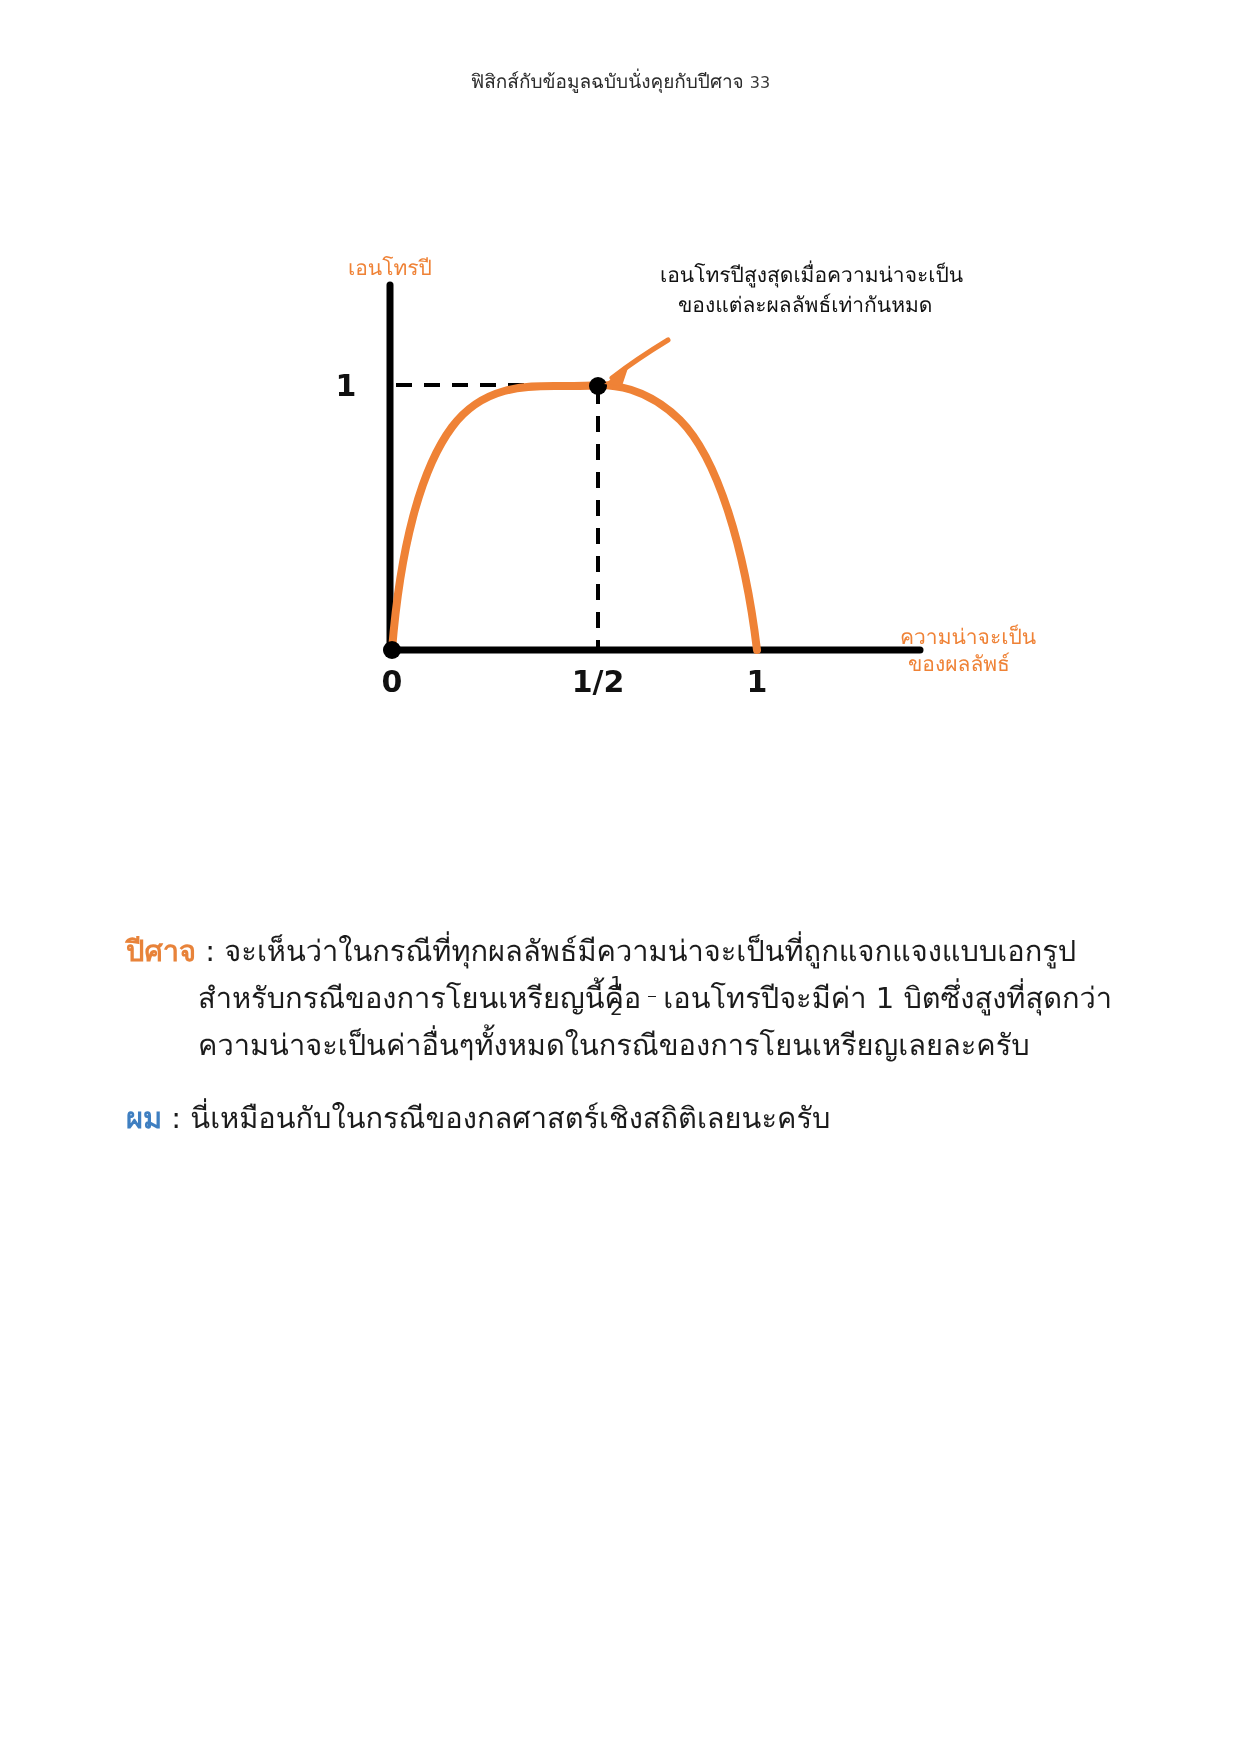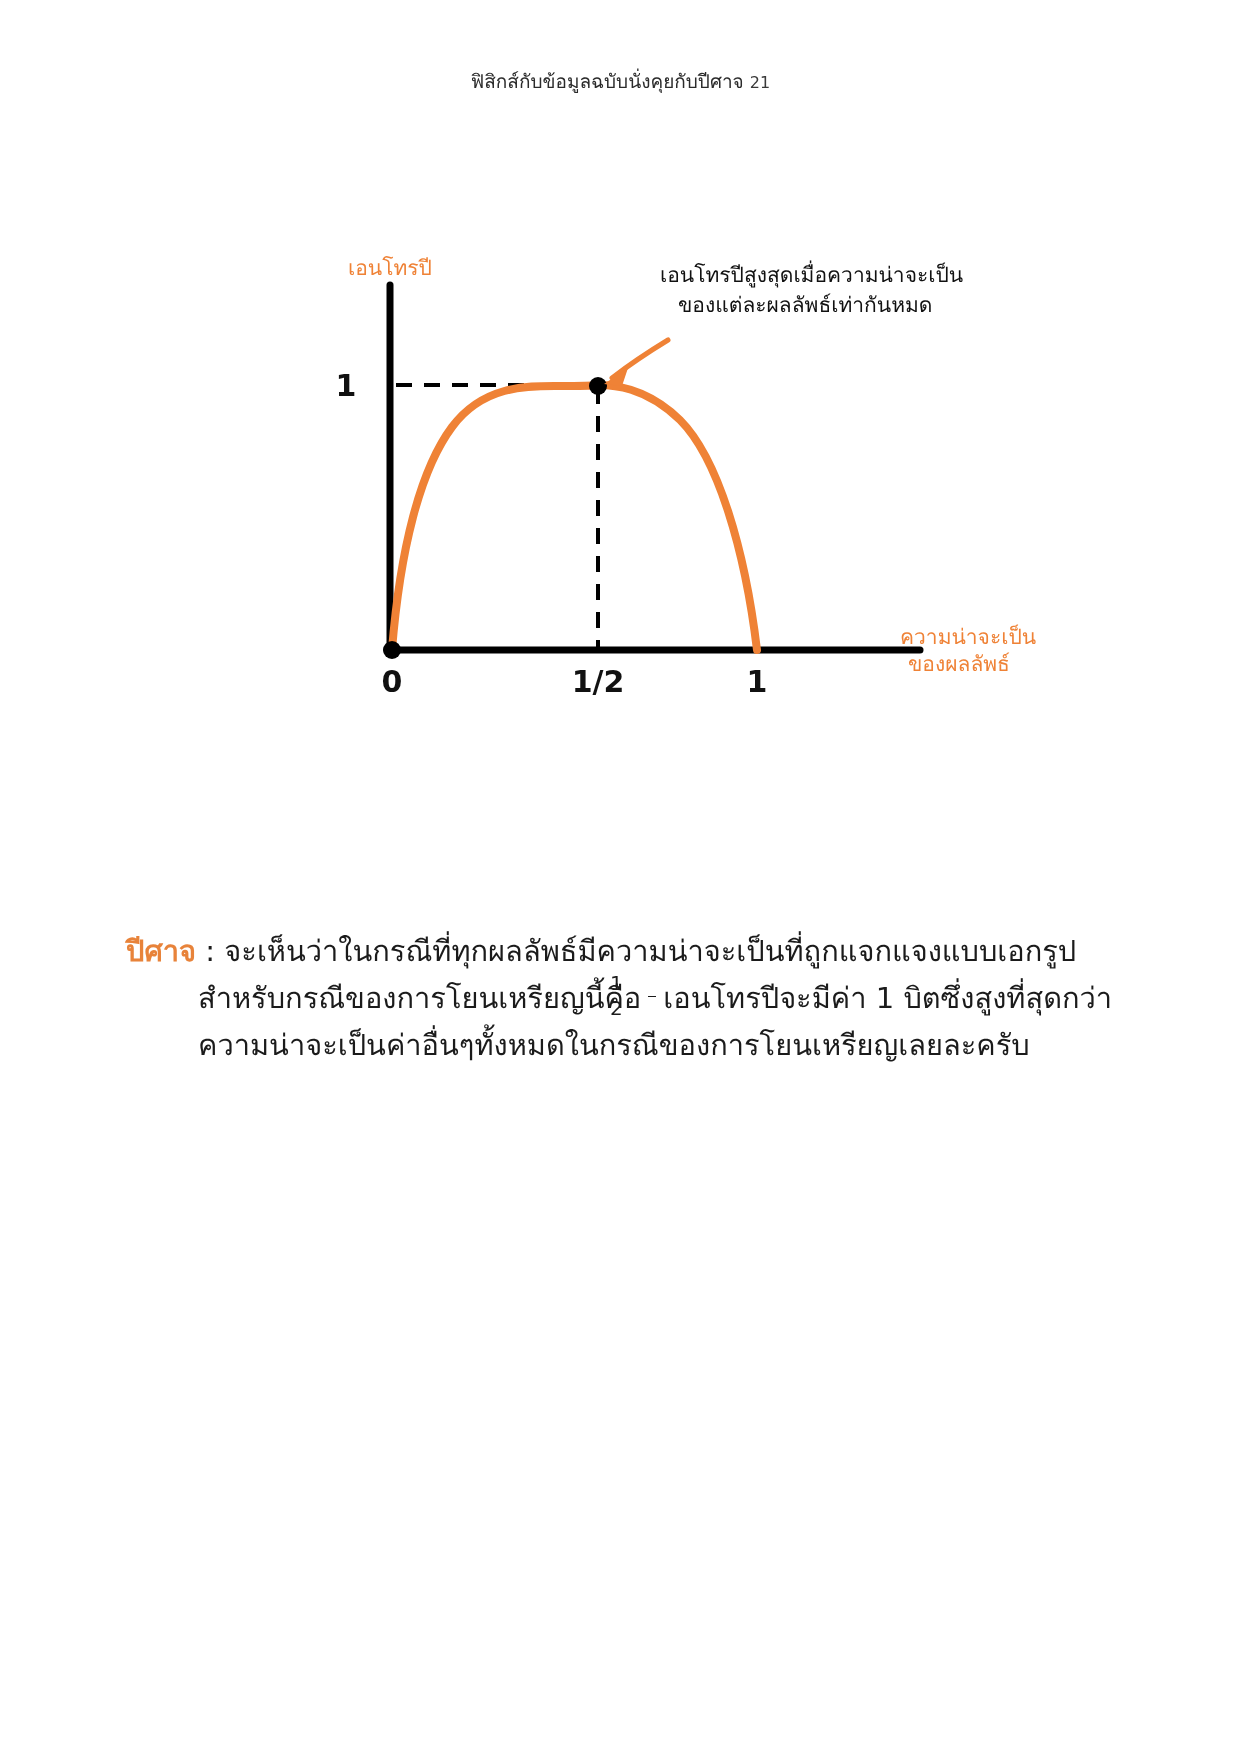--- a/index.html
+++ b/index.html
@@ -100,21 +100,21 @@
     display: block;
     border-top: 1.6px solid #1b1b1b;
     padding: 1px 4px 0 4px;
   }
 </style>
 </head>
 <body>
 
 <div class="page-header">
   <span>ฟิสิกส์กับข้อมูลฉบับนั่งคุยกับปีศาจ</span>
-  <span class="pageno">21</span>
+  <span class="pageno">33</span>
 </div>
 
 <div class="figure">
   <svg width="1241" height="540" viewBox="0 0 1241 540" xmlns="http://www.w3.org/2000/svg">
 
     <line x1="390" y1="65" x2="390" y2="430" stroke="#000000" stroke-width="7" stroke-linecap="round"></line>
 
     <line x1="387" y1="430" x2="920" y2="430" stroke="#000000" stroke-width="7" stroke-linecap="round"></line>
 
     <line x1="396" y1="165" x2="598" y2="165" stroke="#000000" stroke-width="4" stroke-dasharray="16 12"></line>
@@ -164,15 +164,20 @@
 </div>
 
 <div class="dialogue">
 
   <div class="turn demon">
     <p>
       <span class="speaker speaker-demon">ปีศาจ</span><span> : </span><span class="body-text">จะเห็นว่าในกรณีที่ทุกผลลัพธ์มีความน่าจะเป็นที่ถูกแจกแจงแบบเอกรูป สำหรับกรณีของการโยนเหรียญนี้คือ</span><span class="frac"><span class="num">1</span><span class="den">2</span></span><span class="body-text">เอนโทรปีจะมีค่า 1 บิตซึ่งสูงที่สุดกว่าความน่าจะเป็นค่าอื่นๆทั้งหมดในกรณีของการโยนเหรียญเลยละครับ</span>
     </p>
   </div>
 
+  <div class="turn me">
+    <p>
+      <span class="speaker speaker-me">ผม</span><span> : </span><span class="body-text">นี่เหมือนกับในกรณีของกลศาสตร์เชิงสถิติเลยนะครับ</span>
+    </p>
+  </div>
 
 
 </div>
 
 </body></html>

